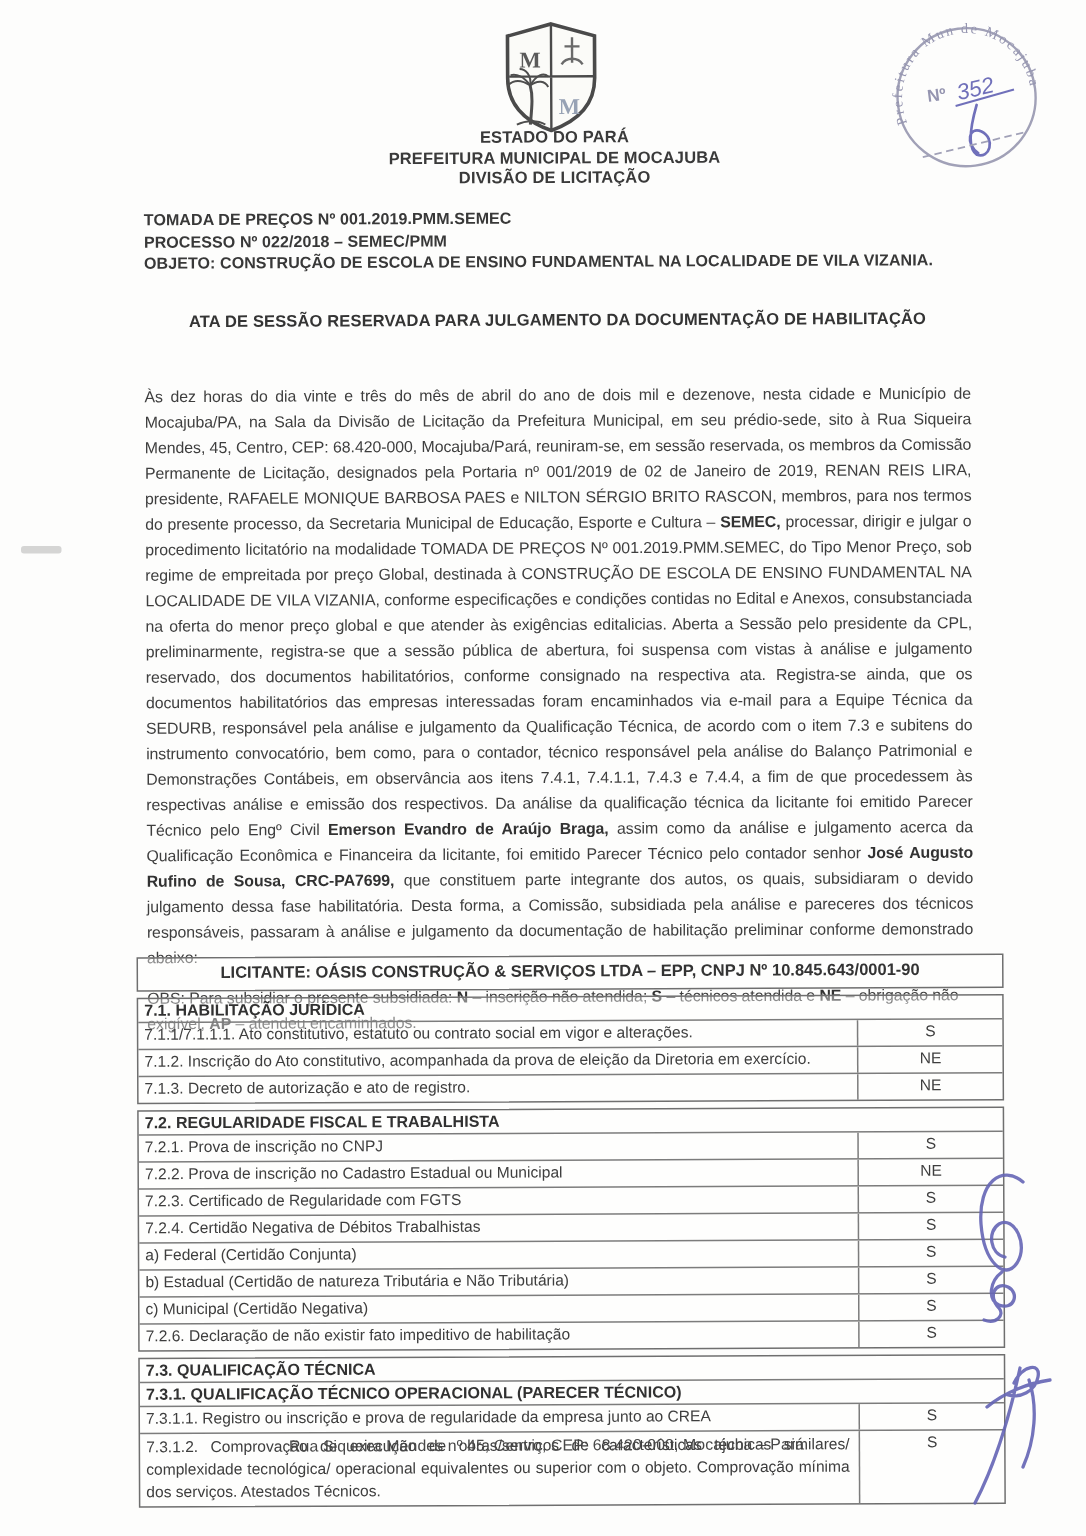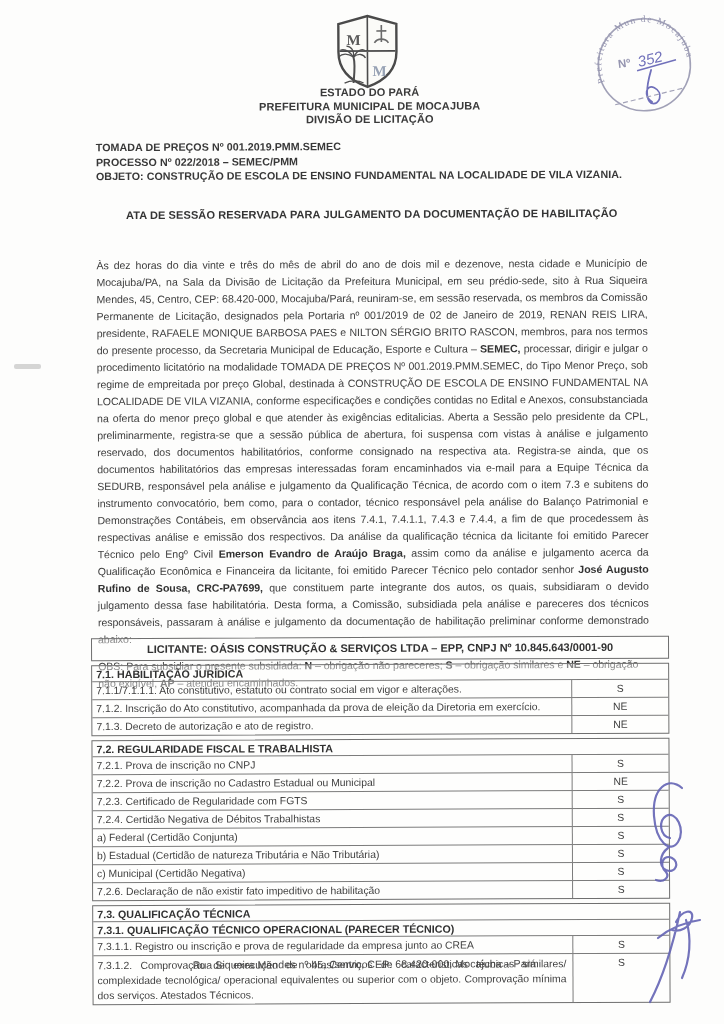--- a/index.html
+++ b/index.html
@@ -127,21 +127,21 @@
       <div>
         <div class="ref-line">TOMADA DE PREÇOS Nº 001.2019.PMM.SEMEC</div>
         <div class="ref-line">PROCESSO Nº 022/2018 – SEMEC/PMM</div>
         <div class="ref-line">OBJETO: CONSTRUÇÃO DE ESCOLA DE ENSINO FUNDAMENTAL NA LOCALIDADE DE VILA VIZANIA.</div>
       </div>
 
       <div class="doc-title">ATA DE SESSÃO RESERVADA PARA JULGAMENTO DA DOCUMENTAÇÃO DE HABILITAÇÃO</div>
 
       <p class="body-par" id="body-p"><span>Às dez horas do dia vinte e três do mês de abril do ano de dois mil e dezenove, nesta cidade e Município de Mocajuba/PA, na Sala da Divisão de Licitação da Prefeitura Municipal, em seu prédio-sede, sito à Rua Siqueira Mendes, 45, Centro, CEP: 68.420-000, Mocajuba/Pará, reuniram-se, em sessão reservada, os membros da Comissão Permanente de Licitação, designados pela Portaria nº 001/2019 de 02 de Janeiro de 2019, RENAN REIS LIRA, presidente, RAFAELE MONIQUE BARBOSA PAES e NILTON SÉRGIO BRITO RASCON, membros, para nos termos do presente processo, da Secretaria Municipal de Educação, Esporte e Cultura – </span><span class="b">SEMEC,</span><span> processar, dirigir e julgar o procedimento licitatório na modalidade TOMADA DE PREÇOS Nº 001.2019.PMM.SEMEC, do Tipo Menor Preço, sob regime de empreitada por preço Global, destinada à CONSTRUÇÃO DE ESCOLA DE ENSINO FUNDAMENTAL NA LOCALIDADE DE VILA VIZANIA, conforme especificações e condições contidas no Edital e Anexos, consubstanciada na oferta do menor preço global e que atender às exigências editalicias. Aberta a Sessão pelo presidente da CPL, preliminarmente, registra-se que a sessão pública de abertura, foi suspensa com vistas à análise e julgamento reservado, dos documentos habilitatórios, conforme consignado na respectiva ata. Registra-se ainda, que os documentos habilitatórios das empresas interessadas foram encaminhados via e-mail para a Equipe Técnica da SEDURB, responsável pela análise e julgamento da Qualificação Técnica, de acordo com o item 7.3 e subitens do instrumento convocatório, bem como, para o contador, técnico responsável pela análise do Balanço Patrimonial e Demonstrações Contábeis, em observância aos itens 7.4.1, 7.4.1.1, 7.4.3 e 7.4.4, a fim de que procedessem às respectivas análise e emissão dos respectivos. Da análise da qualificação técnica da licitante foi emitido Parecer Técnico pelo Engº Civil </span><span class="b">Emerson Evandro de Araújo Braga,</span><span> assim como da análise e julgamento acerca da Qualificação Econômica e Financeira da licitante, foi emitido Parecer Técnico pelo contador senhor </span><span class="b">José Augusto Rufino de Sousa, CRC-PA7699,</span><span> que constituem parte integrante dos autos, os quais, subsidiaram o devido julgamento dessa fase habilitatória. Desta forma, a Comissão, subsidiada pela análise e pareceres dos técnicos responsáveis, passaram à análise e julgamento da documentação de habilitação preliminar conforme demonstrado abaixo:</span></p>
 
-      <p class="obs-par" id="obs-p"><span>OBS: Para subsidiar o presente subsidiada: </span><span class="b">N</span><span> – obrigação não pareceres; </span><span class="b">S</span><span> – obrigação similares e </span><span class="b">NE</span><span> – obrigação não exigível, </span><span class="b">AP</span><span> – atendeu encaminhados.</span></p>
+      <p class="obs-par" id="obs-p"><span>OBS: Para subsidiar o presente subsidiada: </span><span class="b">N</span><span> – inscrição não atendida; </span><span class="b">S</span><span> – técnicos atendida e </span><span class="b">NE</span><span> – obrigação não exigível, </span><span class="b">AP</span><span> – atendeu encaminhados.</span></p>
     </div>
 
     <div class="tblwrap" id="tbl">
         <div class="tbl">
           <div class="row row-title">LICITANTE: OÁSIS CONSTRUÇÃO &amp; SERVIÇOS LTDA – EPP, CNPJ Nº 10.845.643/0001-90</div>
         </div>
         <div class="tbl">
           <div class="row row-section">7.1. HABILITAÇÃO JURÍDICA</div>
           <div class="row">
             <div class="cell-label">7.1.1/7.1.1.1. Ato constitutivo, estatuto ou contrato social em vigor e alterações.</div>

